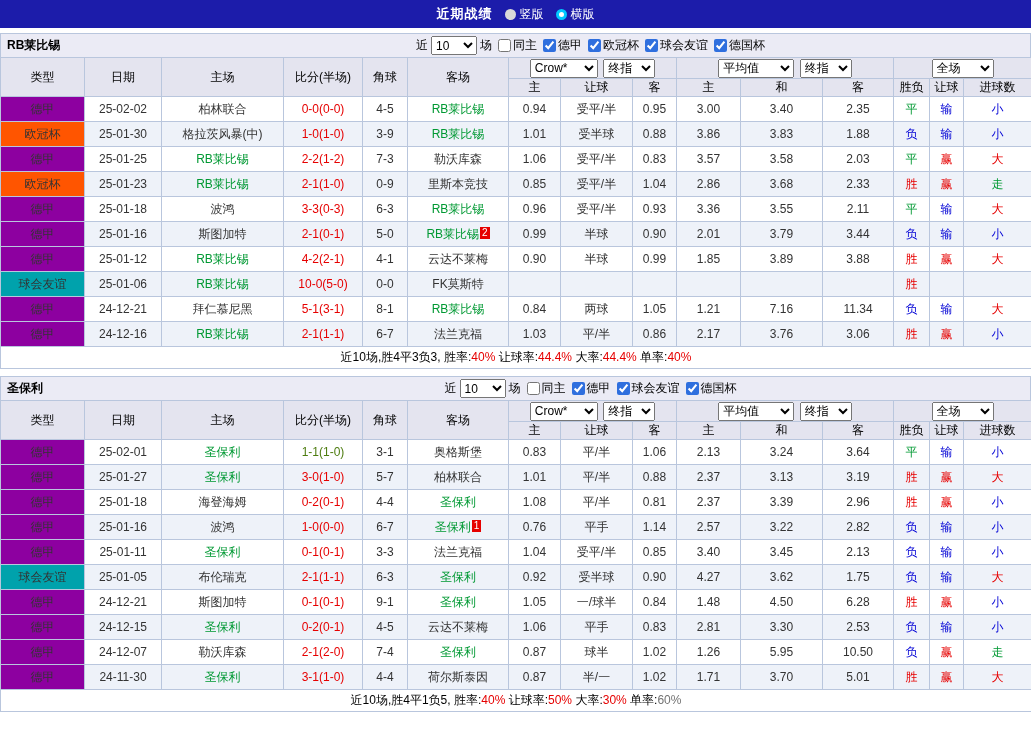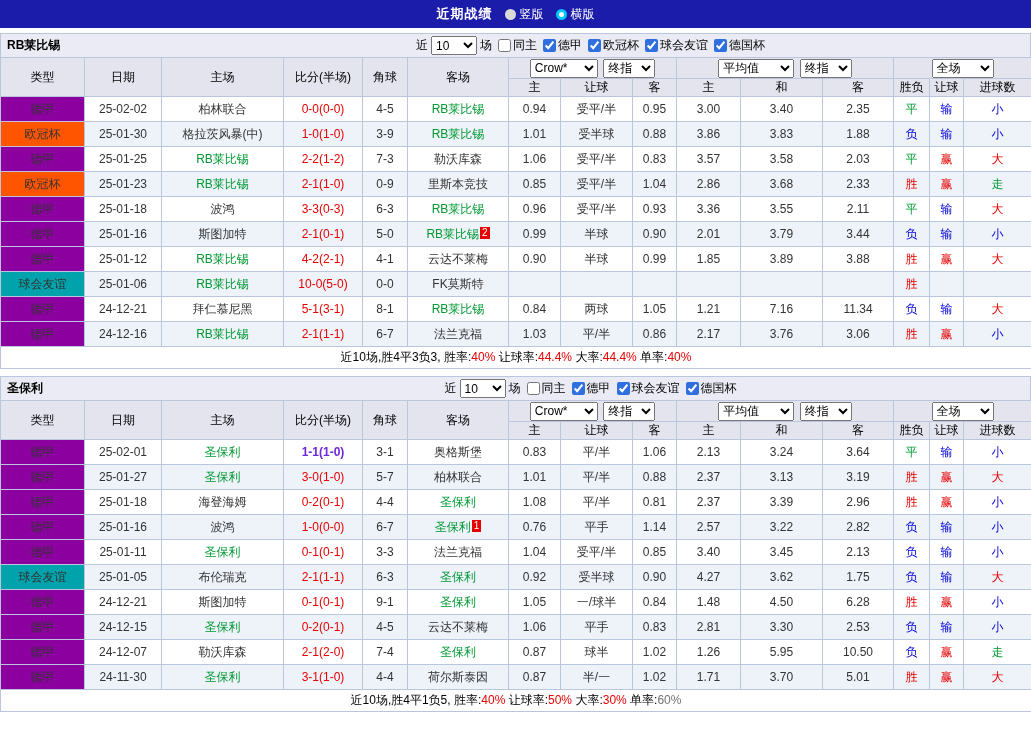--- a/index.html
+++ b/index.html
@@ -409,21 +409,21 @@
           <th>胜负</th>
           <th>让球</th>
           <th>进球数</th>
         </tr>
       </thead>
       <tbody>
           <tr>
             <td class="league" style="background: rgb(141, 0, 160);">德甲</td>
             <td class="date">25-02-01</td>
             <td class="team" style="color: rgb(0, 153, 51);">圣保利</td>
-            <td class="score" style="color: #6d28d9; font-weight: bold;">1-1(1-0)</td>
+            <td class="score" style="color: #4d7c0f;">1-1(1-0)</td>
             <td class="corner">3-1</td>
             <td class="team">奥格斯堡</td>
             <td class="odds">0.83</td>
             <td class="odds">平/半</td>
             <td class="odds">1.06</td>
             <td class="odds">2.13</td>
             <td class="odds">3.24</td>
             <td class="odds">3.64</td>
             <td class="res" style="color: rgb(0, 153, 51);">平</td>
             <td class="res" style="color: rgb(0, 0, 213);">输</td>

